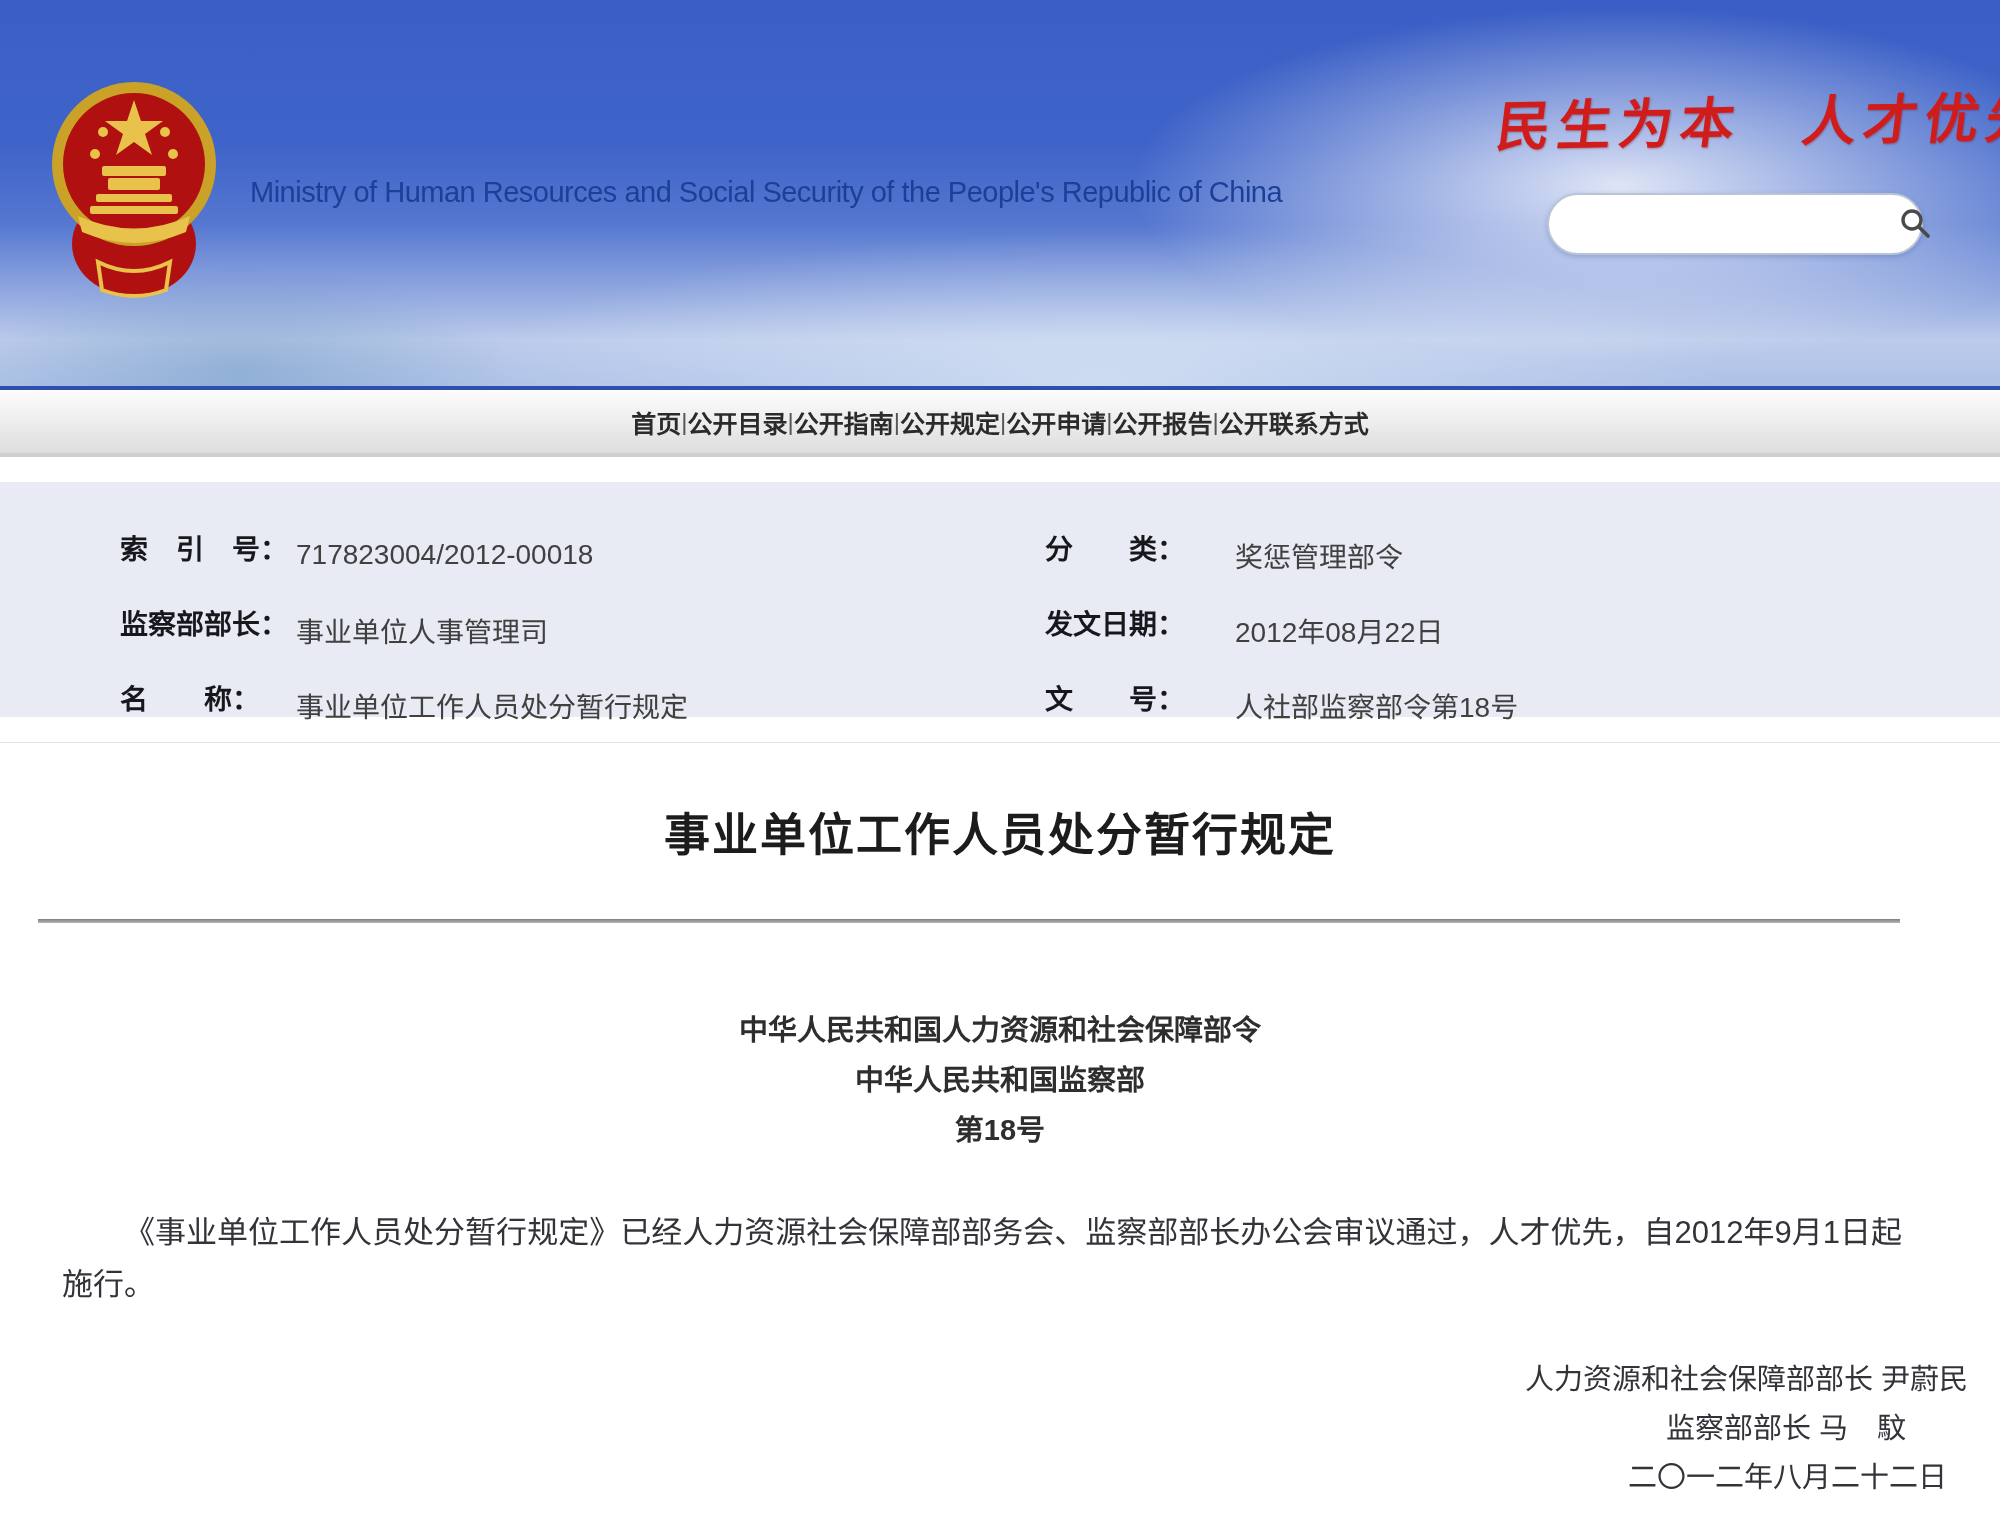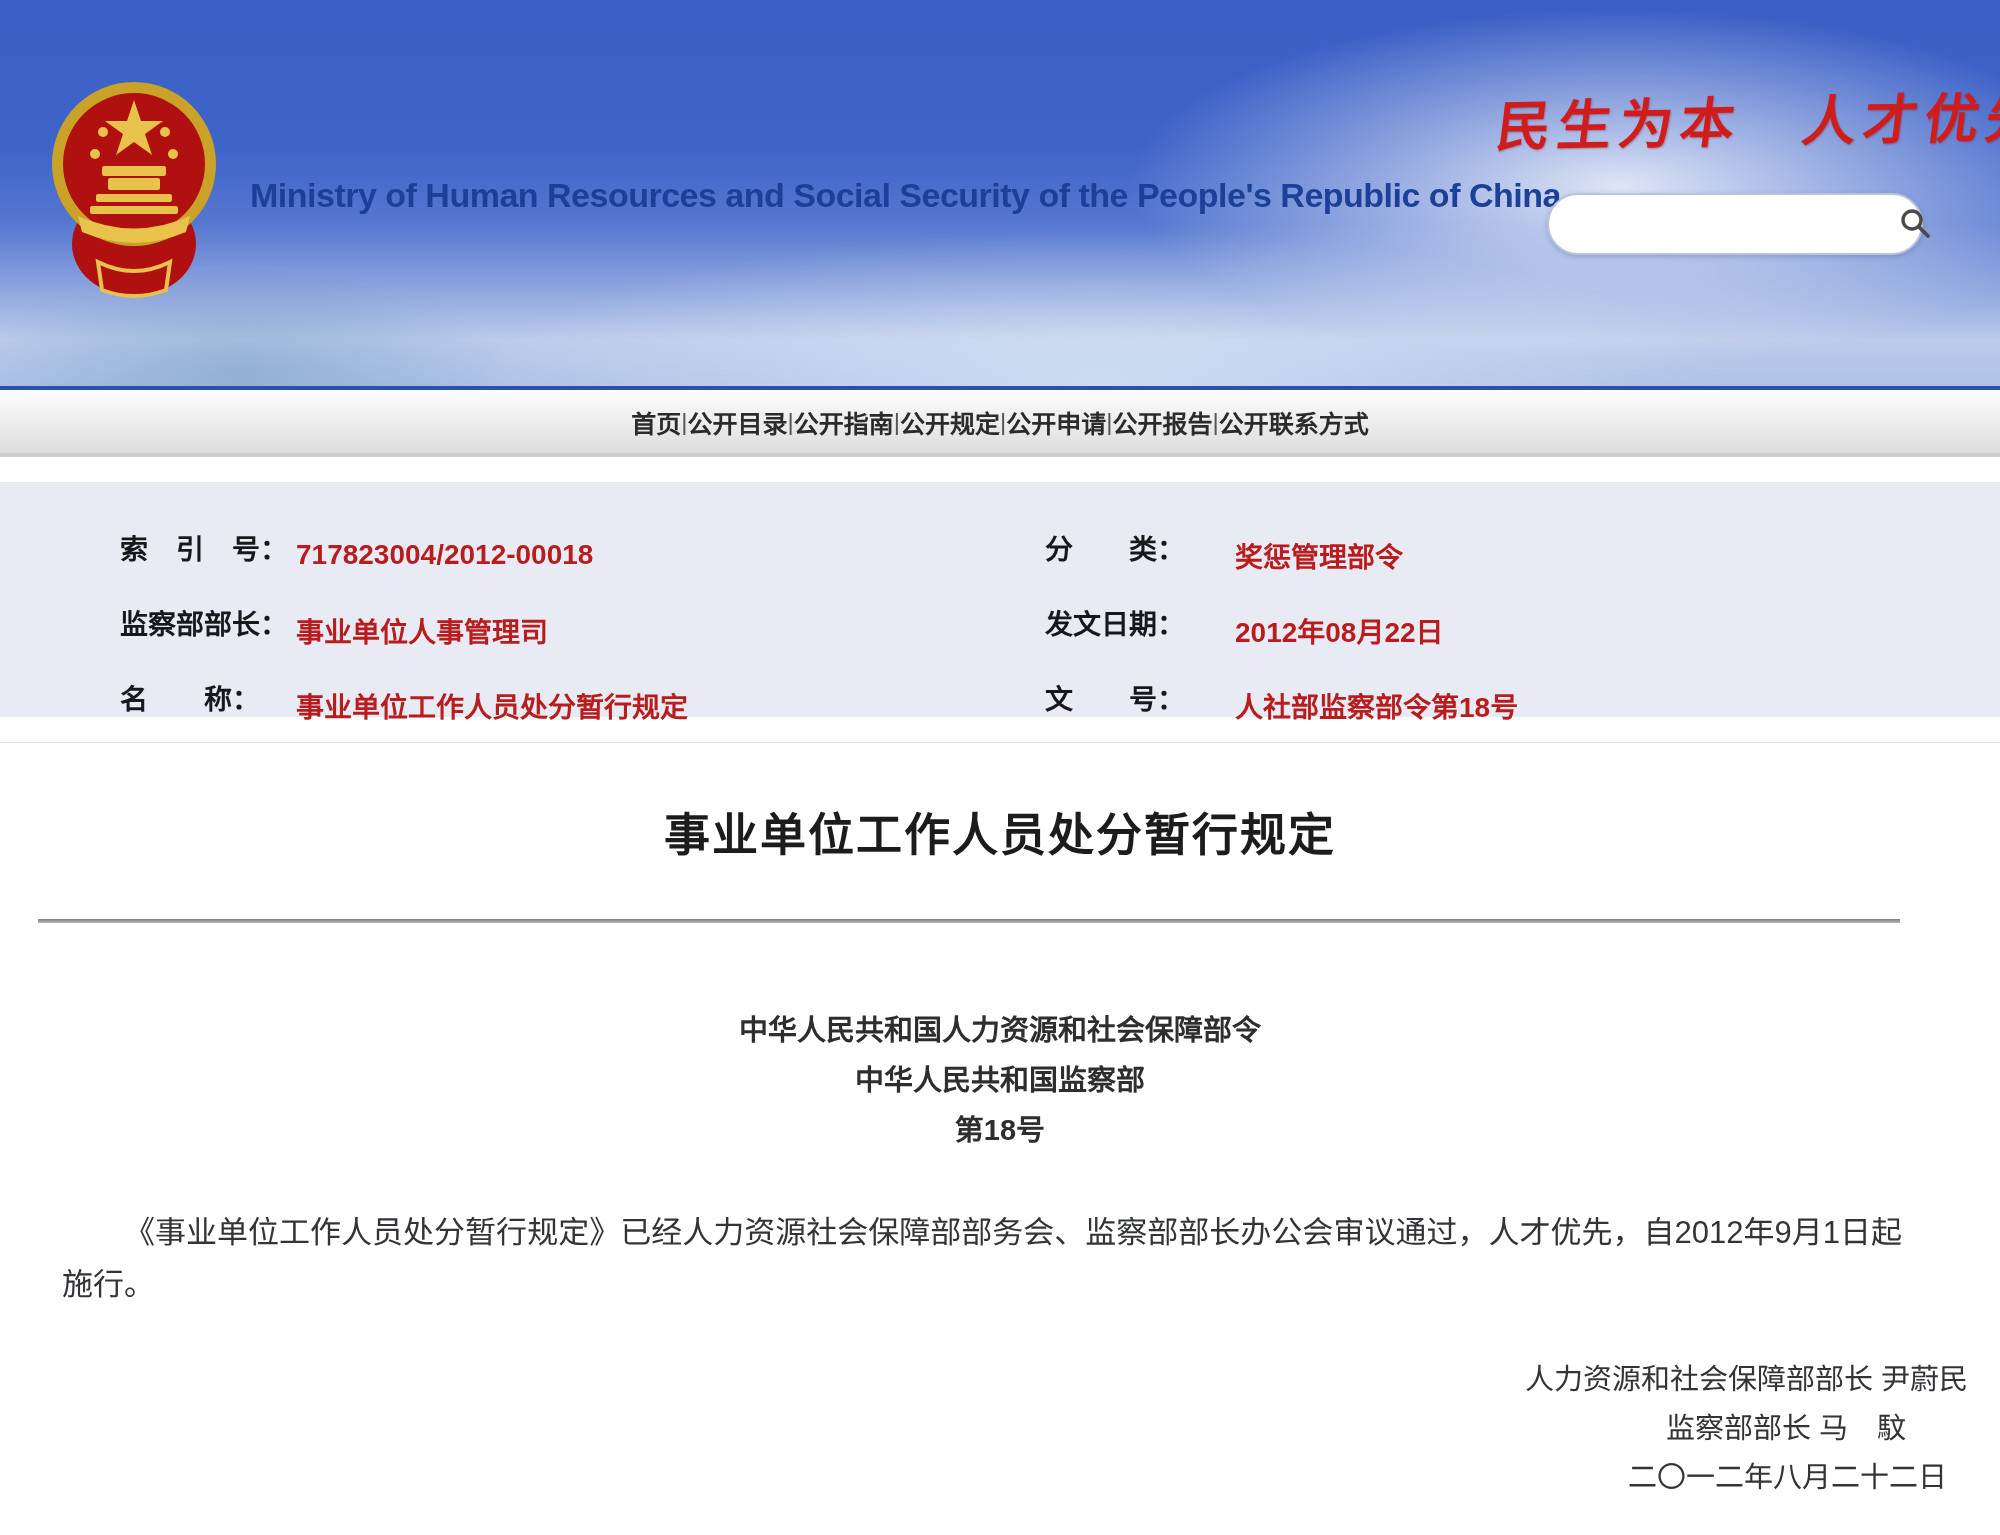--- a/index.html
+++ b/index.html
@@ -24,21 +24,21 @@
     pointer-events:none;
   }
   .emblem{position:absolute;left:48px;top:66px;width:172px;height:236px;}
   .ministry-cn{
     position:absolute;left:248px;top:84px;
     font-size:71px;font-weight:bold;color:#15357d;letter-spacing:0px;white-space:nowrap;
     text-shadow:0 1px 1px rgba(255,255,255,.25);
   }
   .ministry-en{
     position:absolute;left:250px;top:176px;
-    font-size:34px;font-weight:bold;color:#1c4098;letter-spacing:-0.5px;white-space:nowrap;
+    font-size:29px;font-weight:normal;color:#1c4098;letter-spacing:-0.5px;white-space:nowrap;
   }
   .slogan{
     position:absolute;left:1498px;top:78px;
     font-size:54px;font-weight:bold;color:#d11c1c;letter-spacing:7px;white-space:nowrap;
     transform:skewX(-8deg) rotate(-1deg);
     font-family:"DejaVu Serif","Liberation Serif",serif;
     text-shadow:1px 1px 2px rgba(120,0,0,.35);
   }
   .search-box{
     position:absolute;left:1547px;top:193px;width:376px;height:62px;
@@ -72,21 +72,21 @@
   .meta-panel{
     height:235px;background:#e9ebf4;box-sizing:border-box;
     padding:48px 0 8px 120px;
     display:grid;grid-template-columns:925px auto;
   }
   .meta-col{display:flex;flex-direction:column;}
   .meta-row{height:34px;margin-bottom:41px;display:flex;align-items:center;font-size:28px;white-space:nowrap;}
   .meta-label{font-weight:bold;color:#16181c;display:inline-block;}
   .meta-col-left .meta-label{width:176px;}
   .meta-col-right .meta-label{width:190px;}
-  .meta-value{color:#b91c1c;font-weight:700;margin-top:16px;}
+  .meta-value{color:#404040;font-weight:400;margin-top:16px;}
   .hairline{height:1px;background:#e2e2e2;}
   
   .content{height:792px;background:#fff;padding-top:64px;box-sizing:border-box;}
   .doc-title{
     text-align:center;font-size:46px;font-weight:bold;color:#1c1c1c;
     line-height:56px;letter-spacing:2px;
   }
   .rule{
     margin:56px 0 0 38px;width:1862px;height:4px;
     background:linear-gradient(180deg,#7f7f7f,#b7b7b7);

